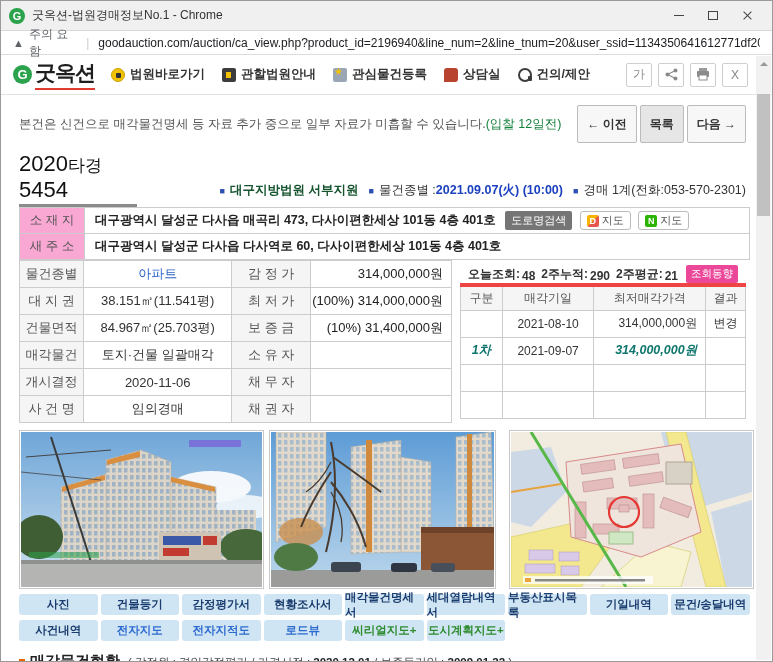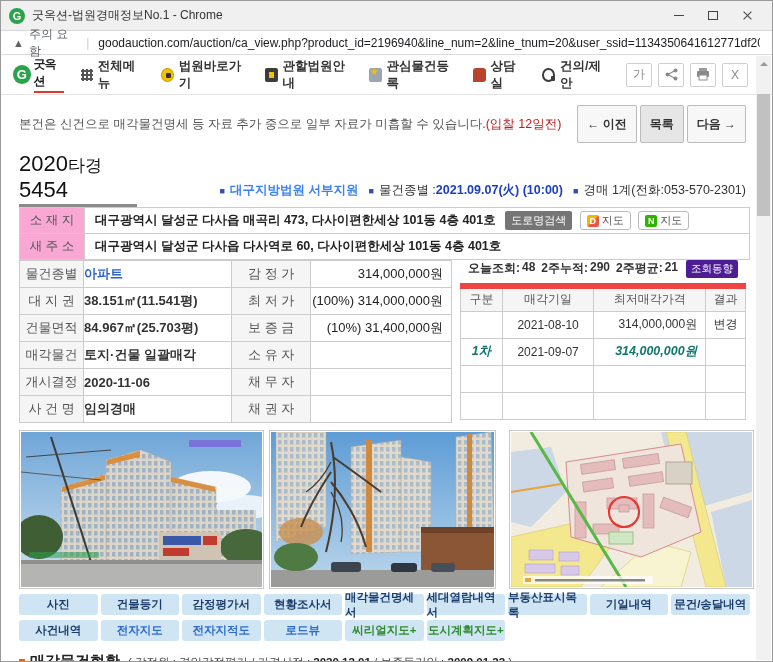--- a/index.html
+++ b/index.html
@@ -23,21 +23,21 @@
   .urlbar { height:24px; background:#fff; border-bottom:1px solid #dcdcdc; display:flex; align-items:center; padding:0 12px; font-size:12px; color:#5f6368; }
   .warn-tri { color:#5f6368; font-size:11px; margin-right:5px; }
   .warn-txt { margin-right:8px; }
   .url-sep { color:#ccc; margin-right:9px; }
   .url-text { color:#202124; font-size:12px; white-space:nowrap; overflow:hidden; }
 
   
   .navbar { height:40px; display:flex; align-items:center; padding:0 10px 0 12px; border-bottom:1px solid #e3e3e3; background:#fff; }
   .logo { display:flex; align-items:center; margin-right:16px; }
   .logo-g { width:19px; height:19px; border-radius:50%; background:#2ba24c; color:#fff; font-weight:bold; font-size:13px; display:flex; align-items:center; justify-content:center; margin-right:3px; }
-  .logo-txt { font-size:12px; font-weight:bold; color:#1e1e1e; letter-spacing:-1px; border-bottom:2px solid #e03a2f; padding-bottom:1px; }
+  .logo-txt { font-size:21px; font-weight:bold; color:#1e1e1e; letter-spacing:-1px; border-bottom:2px solid #e03a2f; padding-bottom:1px; }
   .nav-item { display:flex; align-items:center; font-size:12.5px; font-weight:bold; color:#333; margin-right:17px; }
   .nico { width:14px; height:14px; margin-right:5px; display:inline-block; border-radius:2px; }
   .nico.grid { background:
       radial-gradient(circle at 3px 3px,#555 1.6px,transparent 1.8px),
       radial-gradient(circle at 7px 3px,#555 1.6px,transparent 1.8px),
       radial-gradient(circle at 11px 3px,#555 1.6px,transparent 1.8px),
       radial-gradient(circle at 3px 7px,#555 1.6px,transparent 1.8px),
       radial-gradient(circle at 7px 7px,#555 1.6px,transparent 1.8px),
       radial-gradient(circle at 11px 7px,#555 1.6px,transparent 1.8px),
       radial-gradient(circle at 3px 11px,#555 1.6px,transparent 1.8px),
@@ -54,62 +54,62 @@
   .nico.head { border-radius:50%; border:2px solid #3c3c3c; position:relative; }
   .nico.head:after { content:""; position:absolute; right:-2px; bottom:-1px; width:4px; height:5px; background:#3c3c3c; border-radius:1px; }
   .nav-actions { margin-left:auto; display:flex; gap:6px; margin-right:14px; }
   .abtn { width:26px; height:24px; border:1px solid #cfcfcf; background:#fff; border-radius:2px; display:flex; align-items:center; justify-content:center; font-size:12px; color:#8a8a8a; }
   .abtn svg { display:block; }
 
   
   .content { padding:9px 26px 0 18px; }
   .notice-row { display:flex; align-items:center; margin-top:1px; }
   .notice-text { font-size:12.5px; color:#555; }
-  .notice-blue { color:#b91c1c; }
+  .notice-blue { color:#15803d; }
   .nav3 { margin-left:auto; display:flex; gap:3px; }
   .nbtn { height:38px; padding:12px 9px; background:#f7f7f7; border:1px solid #bbb; border-radius:2px; font-size:12px; font-weight:bold; color:#333; display:flex; align-items:center; }
   .nbtn.dim { background:#e6e6e6; }
 
   .case-row { display:flex; align-items:flex-end; margin-top:8px; padding-bottom:4px; position:relative; }
   .case-no { font-size:22px; font-weight:normal; color:#111; letter-spacing:0; }
   .case-no .mid { font-size:17px; }
   .case-underline { position:absolute; left:0; bottom:0; width:118px; height:3px; background:#8b8b8b; }
   .case-meta { display:flex; align-items:center; font-size:12.5px; color:#333; margin-left:90px; padding-bottom:4px; flex-wrap:nowrap; white-space:nowrap; }
   .bullet { color:#2b4fb3; font-size:9px; margin:0 5px 0 10px; }
-  .court-name { color:#3b82f6; font-weight:bold; }
+  .court-name { color:#14532d; font-weight:bold; }
   .sale-date { color:#1a3fbf; font-weight:bold; }
   .meta-plain { color:#333; }
 
   
   table { border-collapse:collapse; }
   .addr-table { width:731px; }
   .addr-table td { border:1px solid #ccc; height:26px; font-size:12.5px; }
   .addr-table .lbl { width:65px; background:#f9a8d4; text-align:center; color:#555; }
   .addr-table .val { padding-left:10px; color:#222; font-weight:bold; }
   .road-btn { display:inline-block; background:#757575; color:#fff; font-size:11px; font-weight:normal; padding:2px 6px; border-radius:2px; margin-left:6px; }
   .map-btn { display:inline-flex; align-items:center; border:1px solid #bbb; border-radius:3px; background:#fff; font-size:11px; font-weight:normal; color:#555; padding:1px 6px; margin-left:4px; }
   .map-badge { width:12px; height:12px; border-radius:2px; font-size:9px; font-weight:bold; color:#fff; display:inline-flex; align-items:center; justify-content:center; margin-right:3px; }
   .badge-d { background:linear-gradient(135deg,#f7b500 45%,#e8554d 55%); }
   .badge-n { background:#2db400; }
 
   
   .main-flex { display:flex; align-items:flex-start; }
   .left-table { width:437px; }
   .left-table td { border:1px solid #ccc; height:27px; font-size:13px; }
   .left-table .lbl { background:#f5f5f5; text-align:center; color:#555; }
-  .left-table .c1 { width:65px; } .left-table .c2 { width:150px; color:#333;font-weight:bold; }
+  .left-table .c1 { width:65px; } .left-table .c2 { width:150px; text-align:center; color:#333; }
   .left-table .c3 { width:80px; } .left-table .c4 { width:142px; text-align:right; padding-right:8px; color:#222; }
   .apt-link { color:#2d64c8; }
   .blur-blob { width:70px; height:14px; background:#c4c4c4; border-radius:50%; filter:blur(6px); margin-left:auto; margin-right:20px; }
 
   .right-panel { width:286px; margin-left:8px; }
-  .stats-row { display:flex; align-items:flex-start; justify-content:center; font-size:12px; color:#333; height:23px; font-weight:bold; }
+  .stats-row { display:flex; align-items:flex-end; justify-content:center; font-size:12px; color:#333; height:23px; font-weight:bold; }
   .stats-row b { margin:0 6px 0 2px; }
-  .trend-btn { background:#4c1d95; color:#fff; font-size:10.5px; font-weight:normal; padding:2px 5px; border-radius:2px; margin-left:2px; }
-  .sched { width:286px; border-top:6px solid #ef4444;border-radius:30px; }
+  .trend-btn { background:#ec4899; color:#fff; font-size:10.5px; font-weight:normal; padding:2px 5px; border-radius:2px; margin-left:2px; }
+  .sched { width:286px; border-top:4px solid #ef4444;border-radius:30px; }
   .sched td { border:1px solid #ccc; height:25px; font-size:12px; text-align:center; }
   .sched .hd { background:#f5f5f5; color:#555; }
   .sched .price { text-align:right; padding-right:8px; }
   .sched .bold { font-weight:bold; color:#0f766e; font-size:12.5px;font-style:italic; }
   .sched .co0 { width:42px; } .sched .co1 { width:92px; } .sched .co2 { width:112px; } .sched .co3 { width:40px; }
   .sched tr.datarow td { height:27px; }
 
   
   .photos { display:flex; margin-top:7px; gap:5px; }
   .photo-box { border:1px solid #c8c8c8; background:#fff; padding:1px; }
@@ -164,24 +164,20 @@
     <span class="warn-txt">주의 요함</span>
     <span class="url-sep">|</span>
     <span class="url-text">goodauction.com/auction/ca_view.php?product_id=2196940&amp;line_num=2&amp;line_tnum=20&amp;user_ssid=1134350641612771df20e1...</span>
   </div>
 
   <div class="navbar">
     <div class="logo">
       <span class="logo-g">G</span>
       <span class="logo-txt">굿옥션</span>
     </div>
-    <div class="nav-item">
-        <span class="nico grid"></span>
-        <span>전체메뉴</span>
-      </div>
     <div class="nav-item">
         <span class="nico court"></span>
         <span>법원바로가기</span>
       </div>
     <div class="nav-item">
         <span class="nico info"></span>
         <span>관할법원안내</span>
       </div>
     <div class="nav-item">
         <span class="nico star"></span>

